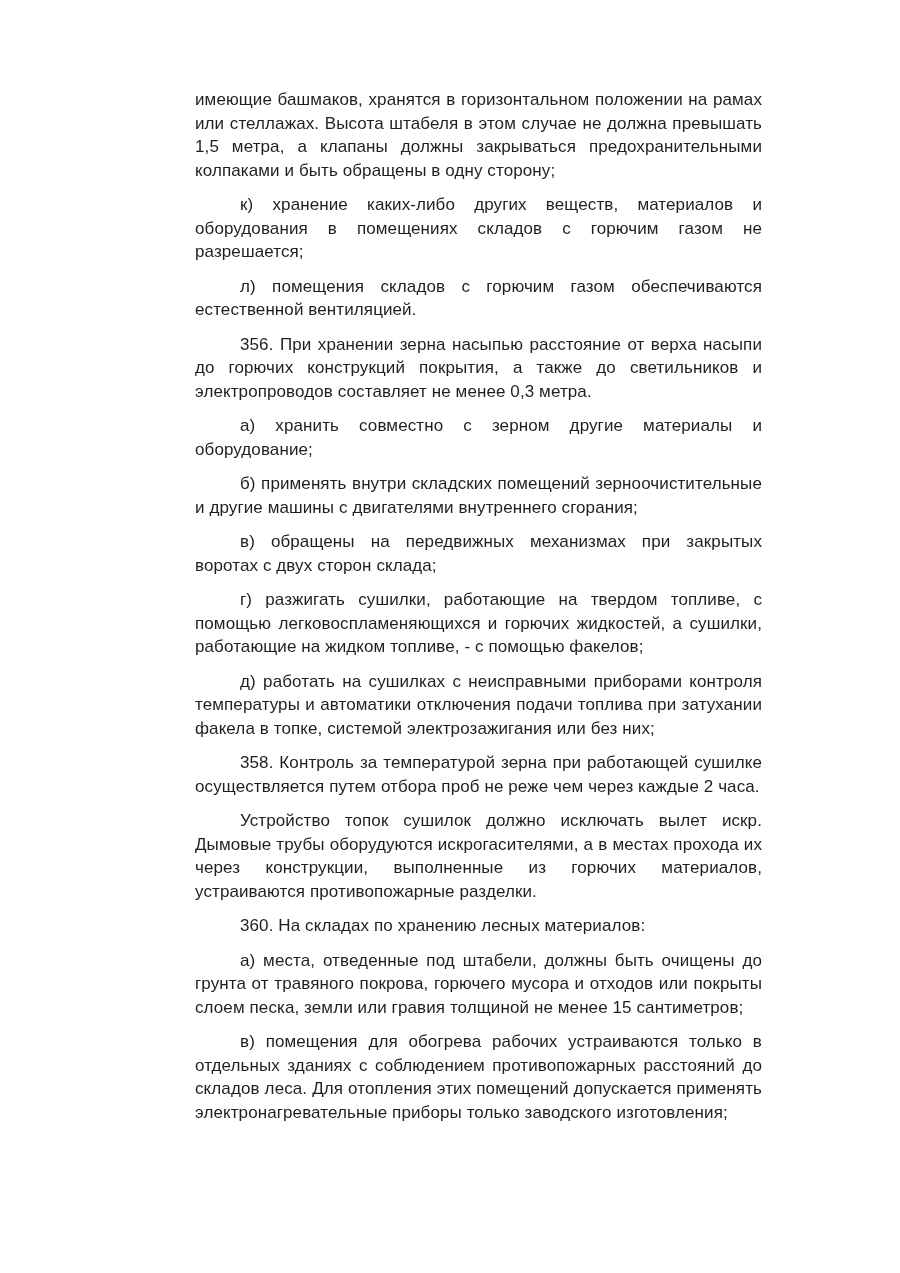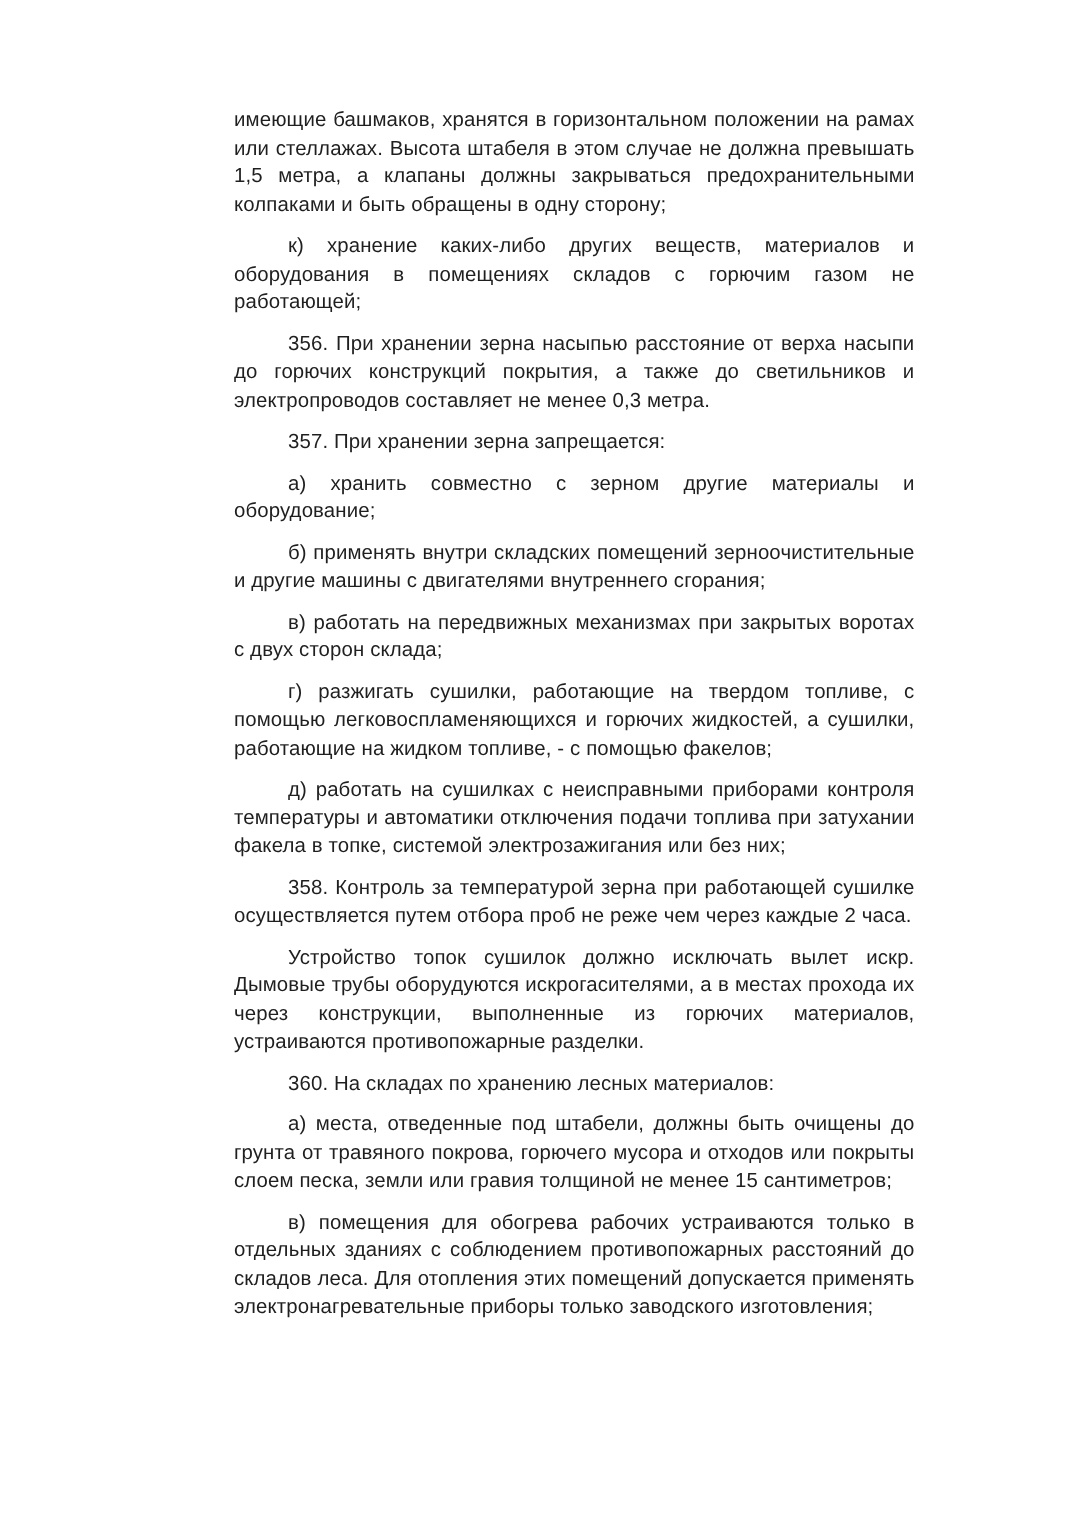--- a/index.html
+++ b/index.html
@@ -32,26 +32,26 @@
   .para.indent {
     text-indent: 45px;
   }
 </style>
 </head>
 <body>
 
 <div class="page">
   <div class="text-block" id="paragraph-container">
       <p class="para">имеющие башмаков, хранятся в горизонтальном положении на рамах или стеллажах. Высота штабеля в этом случае не должна превышать 1,5 метра, а клапаны должны закрываться предохранительными колпаками и быть обращены в одну сторону;</p>
-      <p class="para indent">к) хранение каких-либо других веществ, материалов и оборудования в помещениях складов с горючим газом не работающей;</p>
+      <p class="para indent">к) хранение каких-либо других веществ, материалов и оборудования в помещениях складов с горючим газом не разрешается;</p>
+      <p class="para indent">л) помещения складов с горючим газом обеспечиваются естественной вентиляцией.</p>
       <p class="para indent">356. При хранении зерна насыпью расстояние от верха насыпи до горючих конструкций покрытия, а также до светильников и электропроводов составляет не менее 0,3 метра.</p>
-      <p class="para indent">357. При хранении зерна запрещается:</p>
       <p class="para indent">а) хранить совместно с зерном другие материалы и оборудование;</p>
       <p class="para indent">б) применять внутри складских помещений зерноочистительные и другие машины с двигателями внутреннего сгорания;</p>
-      <p class="para indent">в) работать на передвижных механизмах при закрытых воротах с двух сторон склада;</p>
+      <p class="para indent">в) обращены на передвижных механизмах при закрытых воротах с двух сторон склада;</p>
       <p class="para indent">г) разжигать сушилки, работающие на твердом топливе, с помощью легковоспламеняющихся и горючих жидкостей, а сушилки, работающие на жидком топливе, - с помощью факелов;</p>
       <p class="para indent">д) работать на сушилках с неисправными приборами контроля температуры и автоматики отключения подачи топлива при затухании факела в топке, системой электрозажигания или без них;</p>
       <p class="para indent">358. Контроль за температурой зерна при работающей сушилке осуществляется путем отбора проб не реже чем через каждые 2 часа.</p>
       <p class="para indent">Устройство топок сушилок должно исключать вылет искр. Дымовые трубы оборудуются искрогасителями, а в местах прохода их через конструкции, выполненные из горючих материалов, устраиваются противопожарные разделки.</p>
       <p class="para indent">360. На складах по хранению лесных материалов:</p>
       <p class="para indent">а) места, отведенные под штабели, должны быть очищены до грунта от травяного покрова, горючего мусора и отходов или покрыты слоем песка, земли или гравия толщиной не менее 15 сантиметров;</p>
       <p class="para indent">в) помещения для обогрева рабочих устраиваются только в отдельных зданиях с соблюдением противопожарных расстояний до складов леса. Для отопления этих помещений допускается применять электронагревательные приборы только заводского изготовления;</p>
     </div>
 </div>
 

